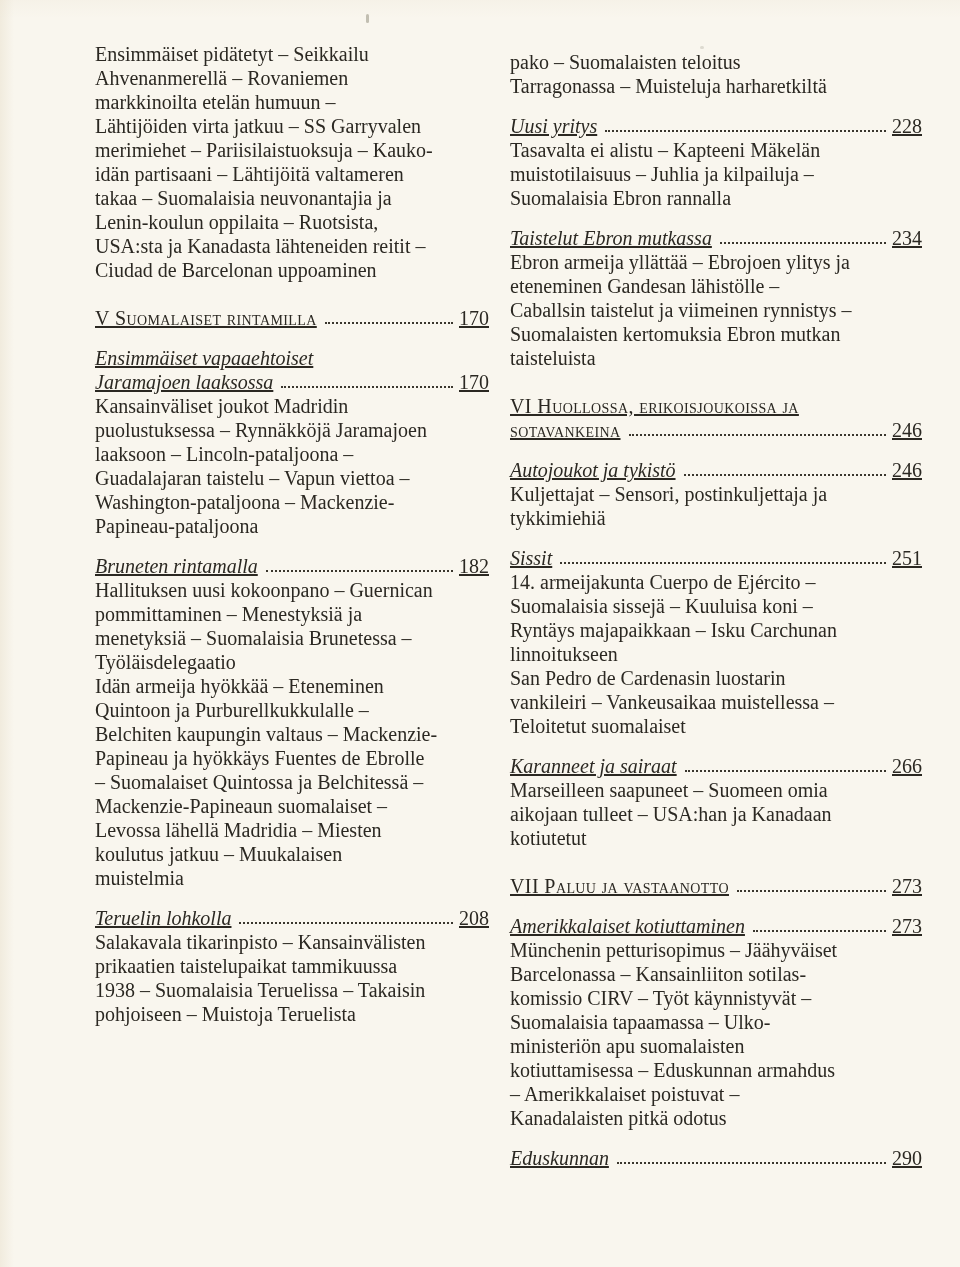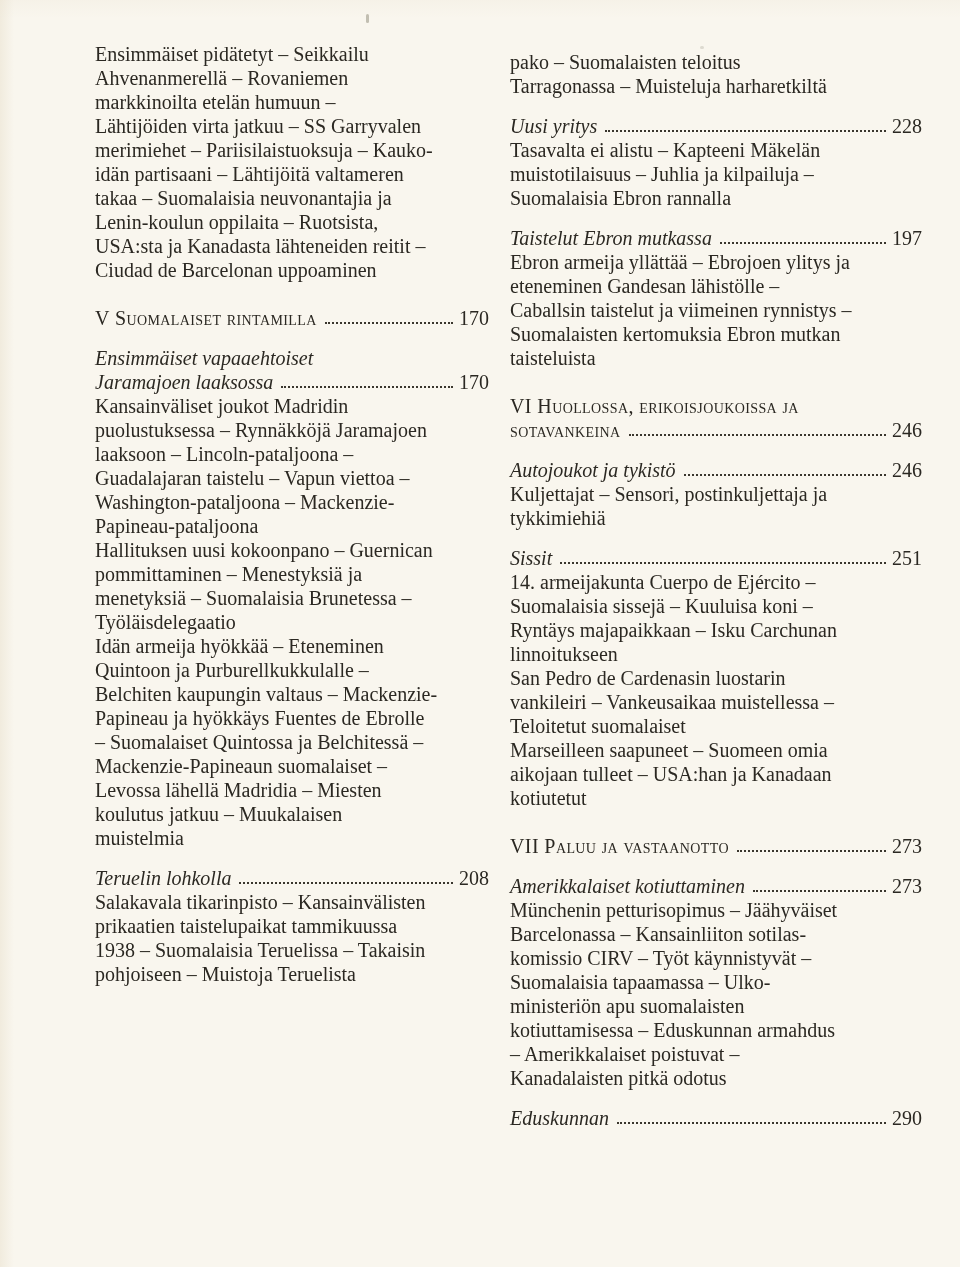--- a/index.html
+++ b/index.html
@@ -23,21 +23,21 @@
   }
   .col-left{left:95px;top:42px;width:394px;}
   .col-right{left:510px;top:50px;width:412px;}
   .block{margin:0;}
   .block.body{
     white-space:pre-line;
     overflow-wrap:break-word;
   }
   .block.entry{margin-top:16px;}
   .block.chapter{margin-top:24px;}
-  .trow{display:flex;align-items:center;}
+  .trow{display:flex;align-items:center;text-decoration:underline;}
   .ttl{white-space:nowrap;}
   .entry .ttl{font-style:italic;}
   .chapter .ttl{
     font-style:normal;
     font-variant:small-caps;
     letter-spacing:.4px;
   }
   .leader{
     flex:1 1 auto;
     min-width:14px;
@@ -85,20 +85,27 @@
           <span class="leader"></span>
           <span class="pg">170</span>
         </div>
       </div>
       <div class="block body">Kansainväliset joukot Madridin
 puolustuksessa – Rynnäkköjä Jaramajoen
 laaksoon – Lincoln-pataljoona –
 Guadalajaran taistelu – Vapun viettoa –
 Washington-pataljoona – Mackenzie-
 Papineau-pataljoona</div>
+      <div class="block entry">
+        <div class="trow">
+          <span class="ttl">Bruneten rintamalla</span>
+          <span class="leader"></span>
+          <span class="pg">182</span>
+        </div>
+      </div>
       <div class="block body">Hallituksen uusi kokoonpano – Guernican
 pommittaminen – Menestyksiä ja
 menetyksiä – Suomalaisia Brunetessa –
 Työläisdelegaatio</div>
       <div class="block body">Idän armeija hyökkää – Eteneminen
 Quintoon ja Purburellkukkulalle –
 Belchiten kaupungin valtaus – Mackenzie-
 Papineau ja hyökkäys Fuentes de Ebrolle
 – Suomalaiset Quintossa ja Belchitessä –
 Mackenzie-Papineaun suomalaiset –
@@ -127,21 +134,21 @@
           <span class="pg">228</span>
         </div>
       </div>
       <div class="block body">Tasavalta ei alistu – Kapteeni Mäkelän
 muistotilaisuus – Juhlia ja kilpailuja –
 Suomalaisia Ebron rannalla</div>
       <div class="block entry">
         <div class="trow">
           <span class="ttl">Taistelut Ebron mutkassa</span>
           <span class="leader"></span>
-          <span class="pg">197</span>
+          <span class="pg">234</span>
         </div>
       </div>
       <div class="block body">Ebron armeija yllättää – Ebrojoen ylitys ja
 eteneminen Gandesan lähistölle –
 Caballsin taistelut ja viimeinen rynnistys –
 Suomalaisten kertomuksia Ebron mutkan
 taisteluista</div>
       <div class="block chapter">
         <div class="trow">
           <span class="ttl">VI Huollossa, erikoisjoukoissa ja</span>
@@ -168,20 +175,27 @@
           <span class="pg">251</span>
         </div>
       </div>
       <div class="block body">14. armeijakunta Cuerpo de Ejército –
 Suomalaisia sissejä – Kuuluisa koni –
 Ryntäys majapaikkaan – Isku Carchunan
 linnoitukseen</div>
       <div class="block body">San Pedro de Cardenasin luostarin
 vankileiri – Vankeusaikaa muistellessa –
 Teloitetut suomalaiset</div>
+      <div class="block entry">
+        <div class="trow">
+          <span class="ttl">Karanneet ja sairaat</span>
+          <span class="leader"></span>
+          <span class="pg">266</span>
+        </div>
+      </div>
       <div class="block body">Marseilleen saapuneet – Suomeen omia
 aikojaan tulleet – USA:han ja Kanadaan
 kotiutetut</div>
       <div class="block chapter">
         <div class="trow">
           <span class="ttl">VII Paluu ja vastaanotto</span>
           <span class="leader"></span>
           <span class="pg">273</span>
         </div>
       </div>

